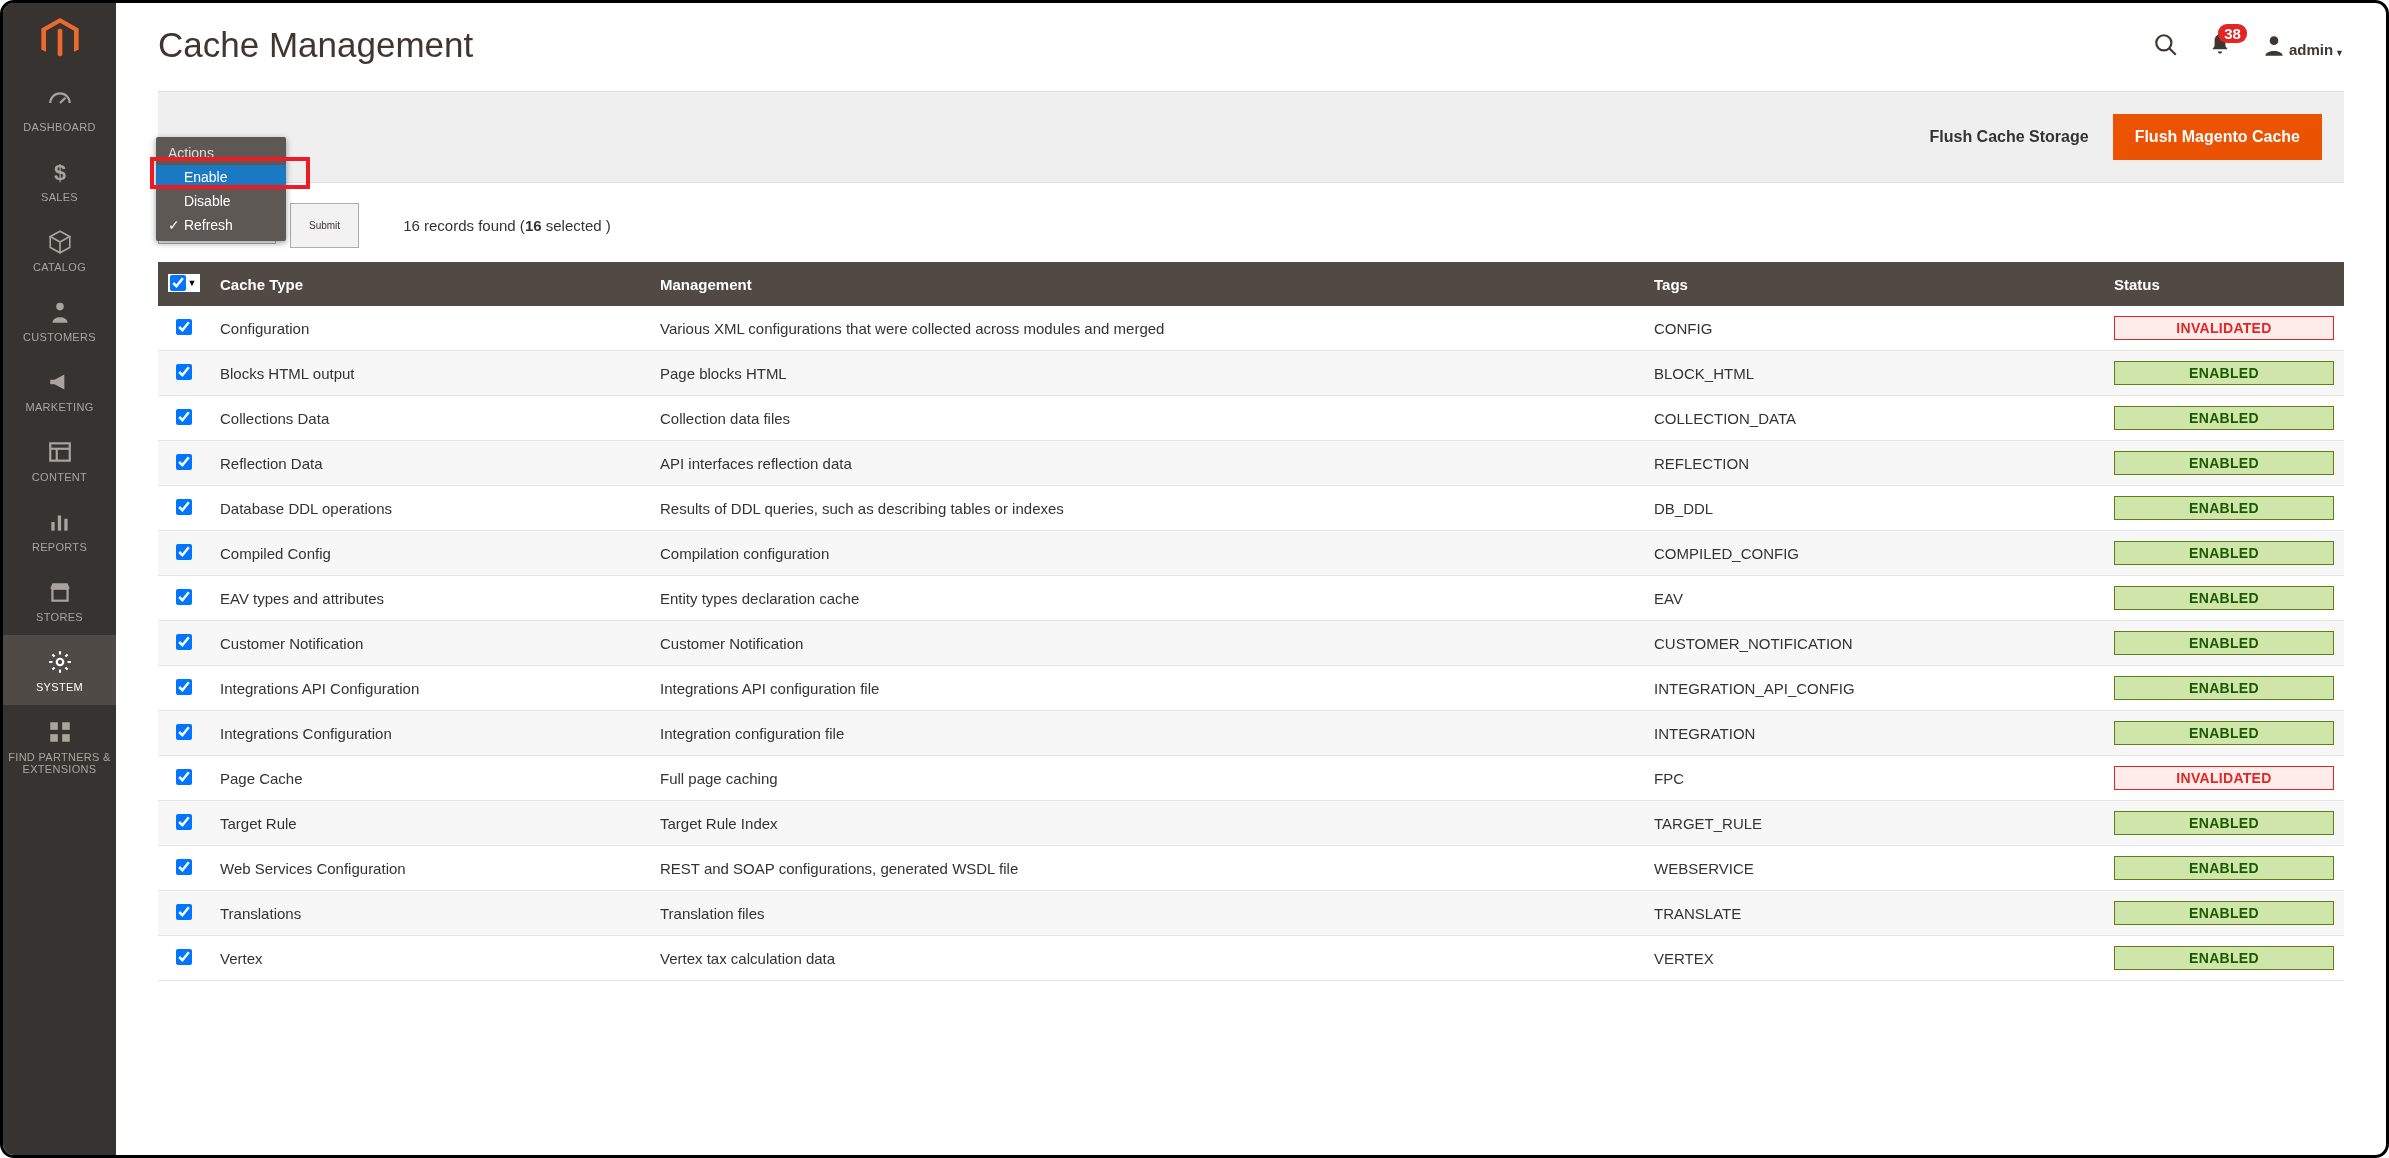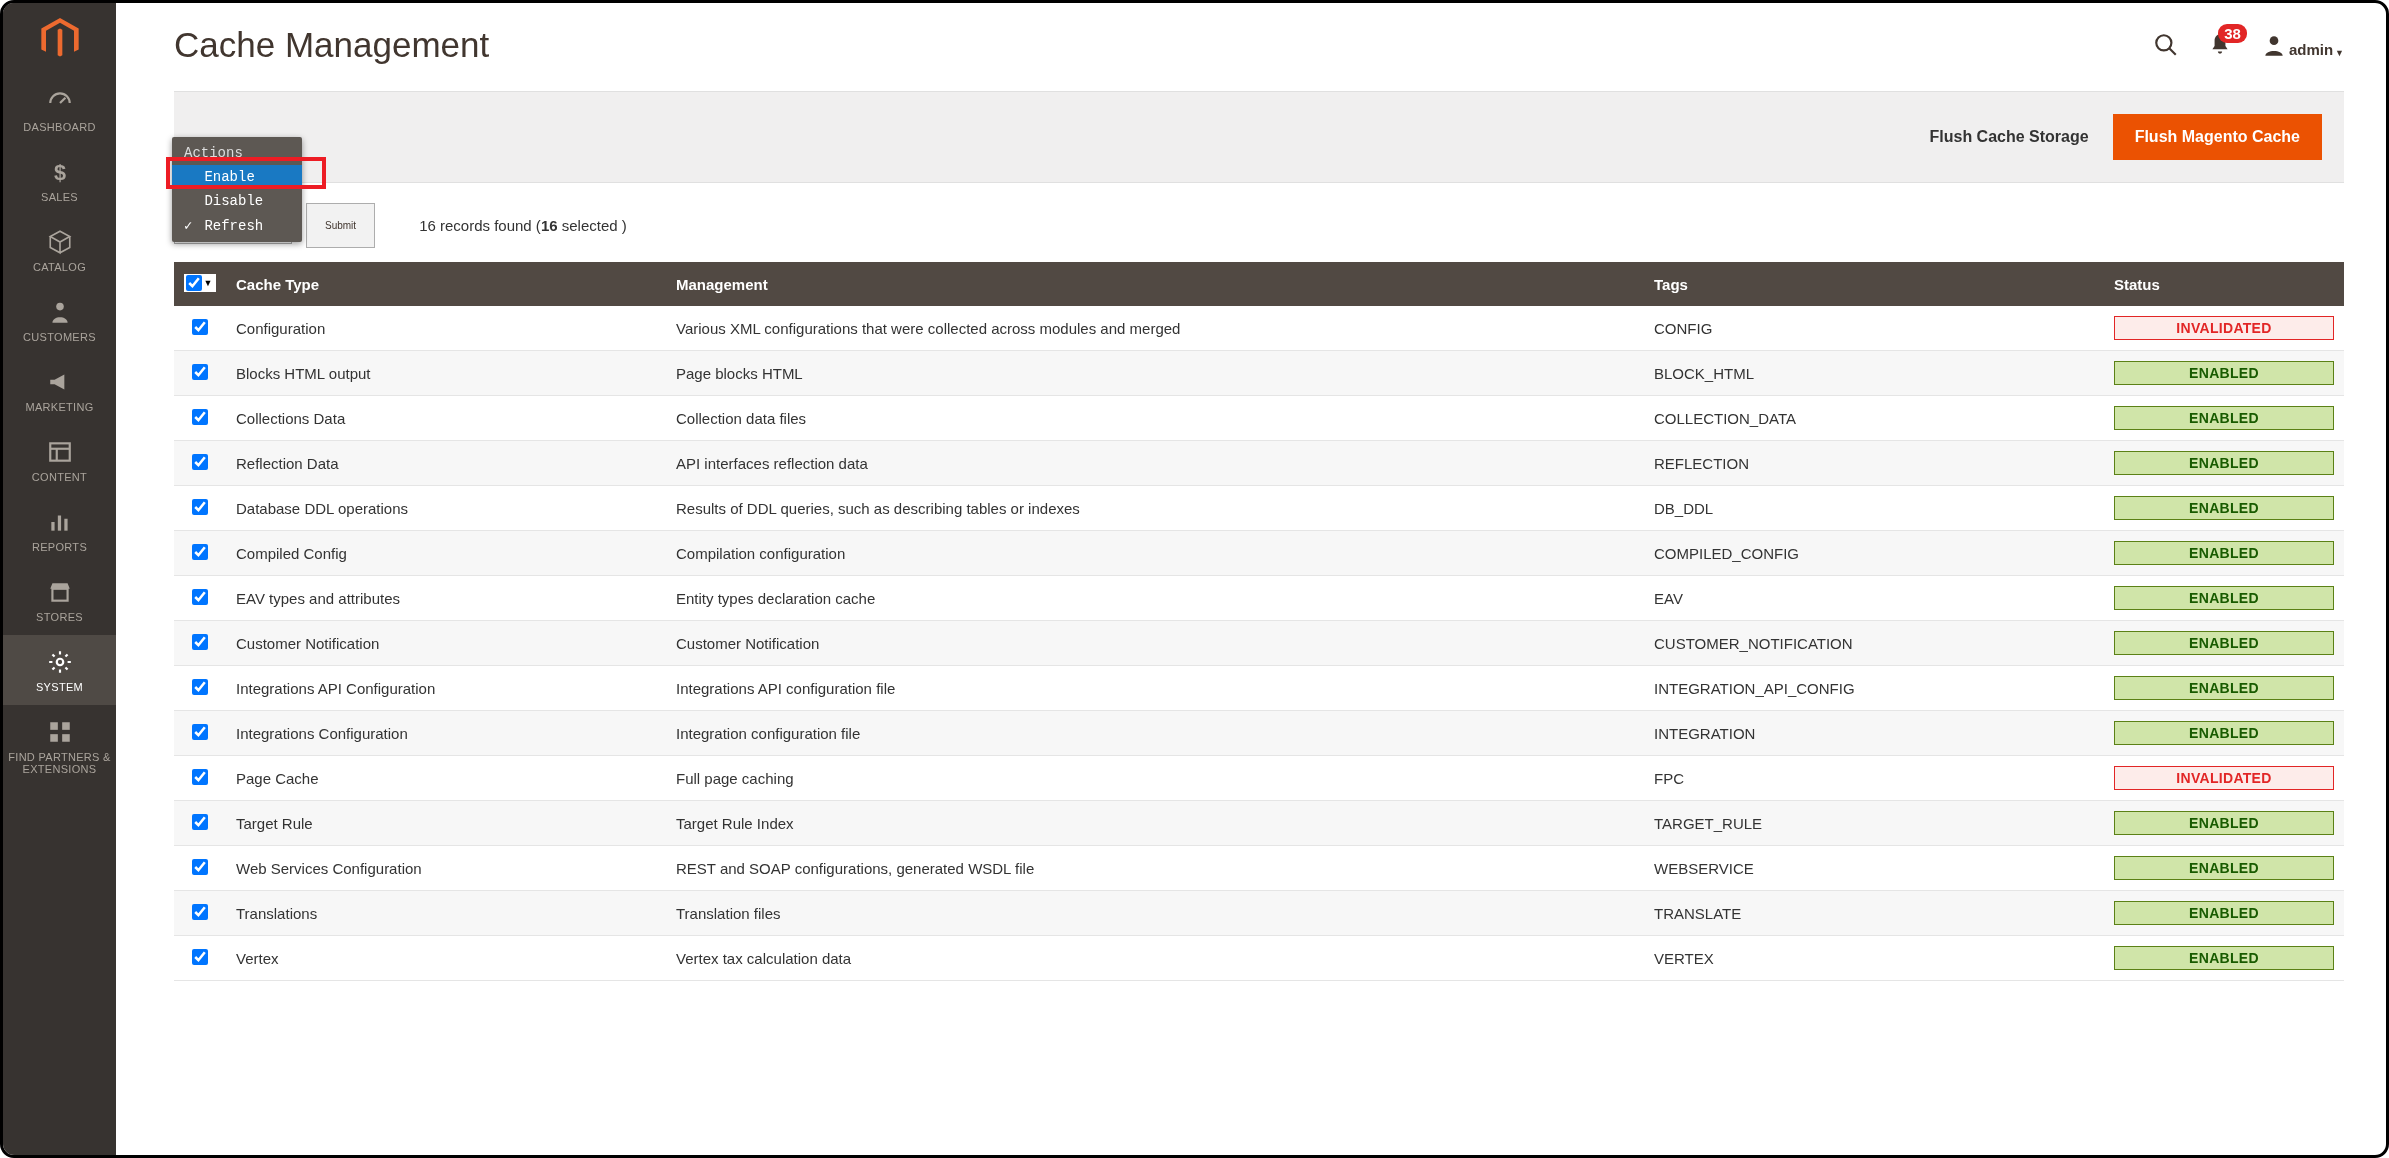--- a/index.html
+++ b/index.html
@@ -9,39 +9,39 @@
   
   .sidebar { width: 113px; background: #373330; color: #aaa; display: flex; flex-direction: column; align-items: center; padding-top: 0; }
   .sidebar .logo { width: 100%; height: 72px; display: flex; align-items: center; justify-content: center; background: #373330; }
   .sidebar .logo svg { width: 42px; height: 42px; }
   .sidebar .nav-item { width: 100%; padding: 14px 4px 12px 4px; text-align: center; cursor: pointer; color: #aaa49c; font-size: 11px; }
   .sidebar .nav-item .icon { display: block; height: 28px; margin: 0 auto 4px auto; }
   .sidebar .nav-item.active { background: #4f4a45; color: #fff; }
   .sidebar .nav-label { display: block; letter-spacing: 0.3px; }
 
   
-  .main { flex: 1; display: flex; flex-direction: column; overflow: hidden; padding-left: 16px; }
+  .main { flex: 1; display: flex; flex-direction: column; overflow: hidden; }
   .topbar { display: flex; align-items: center; padding: 22px 42px 12px 42px; }
   .page-title { font-size: 35px; font-weight: 300; color: #41362f; }
   .spacer { flex: 1; }
   .top-tool { margin-left: 28px; display: flex; align-items: center; color: #41362f; cursor: pointer; }
   .top-tool svg { width: 26px; height: 26px; }
   .notif { position: relative; }
   .notif .badge { position: absolute; top: -8px; right: -14px; background: #e22626; color: #fff; font-size: 15px; border-radius: 9px; padding: 1px 6px; font-weight: bold; }
   .admin-drop { font-size: 15px; color: #41362f; font-weight: 700; margin-left: 28px; display:flex; align-items:flex-end; gap:2px; }
   .admin-drop .tri { font-size: 9px; }
 
   .action-bar { background: #f0efef; border-top: 1px solid #e0e0e0; border-bottom: 1px solid #e0e0e0; margin: 14px 42px 0 42px; padding: 22px; display: flex; justify-content: flex-end; gap: 18px; }
   .btn { padding: 14px 22px; font-size: 16px; cursor: pointer; border: none; }
   .btn-primary { background: #eb5202; color: #fff; font-weight: 600; }
   .btn-link { background: none; color: #333; font-weight: 600; font-size: 16px; padding: 14px 6px; }
 
   .controls-row { position: relative; margin: 20px 42px 10px 42px; display: flex; align-items: center; gap: 14px; font-size: 15px; }
   .ghost-select { width: 118px; height: 36px; border: 1px solid #adadad; background: #fff; }
-  .dropdown { position: absolute; left: -2px; top: -66px; width: 130px; background: #5d5853; border-radius: 2px; box-shadow: 0 2px 6px rgba(0,0,0,0.4); color: #fff; font-size: 14px; padding: 4px 0; font-family: Liberation Mono, monospace; }
+  .dropdown { position: absolute; left: -2px; top: -66px; width: 130px; background: #5d5853; border-radius: 2px; box-shadow: 0 2px 6px rgba(0,0,0,0.4); color: #fff; font-size: 14px; padding: 4px 0; }
   .dropdown .dd-item { padding: 4px 12px; cursor: pointer; }
   .dropdown .dd-item.hover { background: #1979c3; }
   .dropdown .dd-item .tick { display:inline-block; width: 12px; }
   .highlight-box { position: absolute; border: 4px solid #ed1c24; pointer-events: none; }
   .submit-btn { height: 45px; padding: 0 18px; background: #f2f2f2; border: 1px solid #adadad; color: #41362f; font-size: 10px; cursor: pointer; }
   .records-found { margin-left: 30px; color: #333; font-size: 15px; }
 
   
   .table-wrap { margin: 4px 42px 0 42px; }
   table { border-collapse: collapse; width: 100%; }

